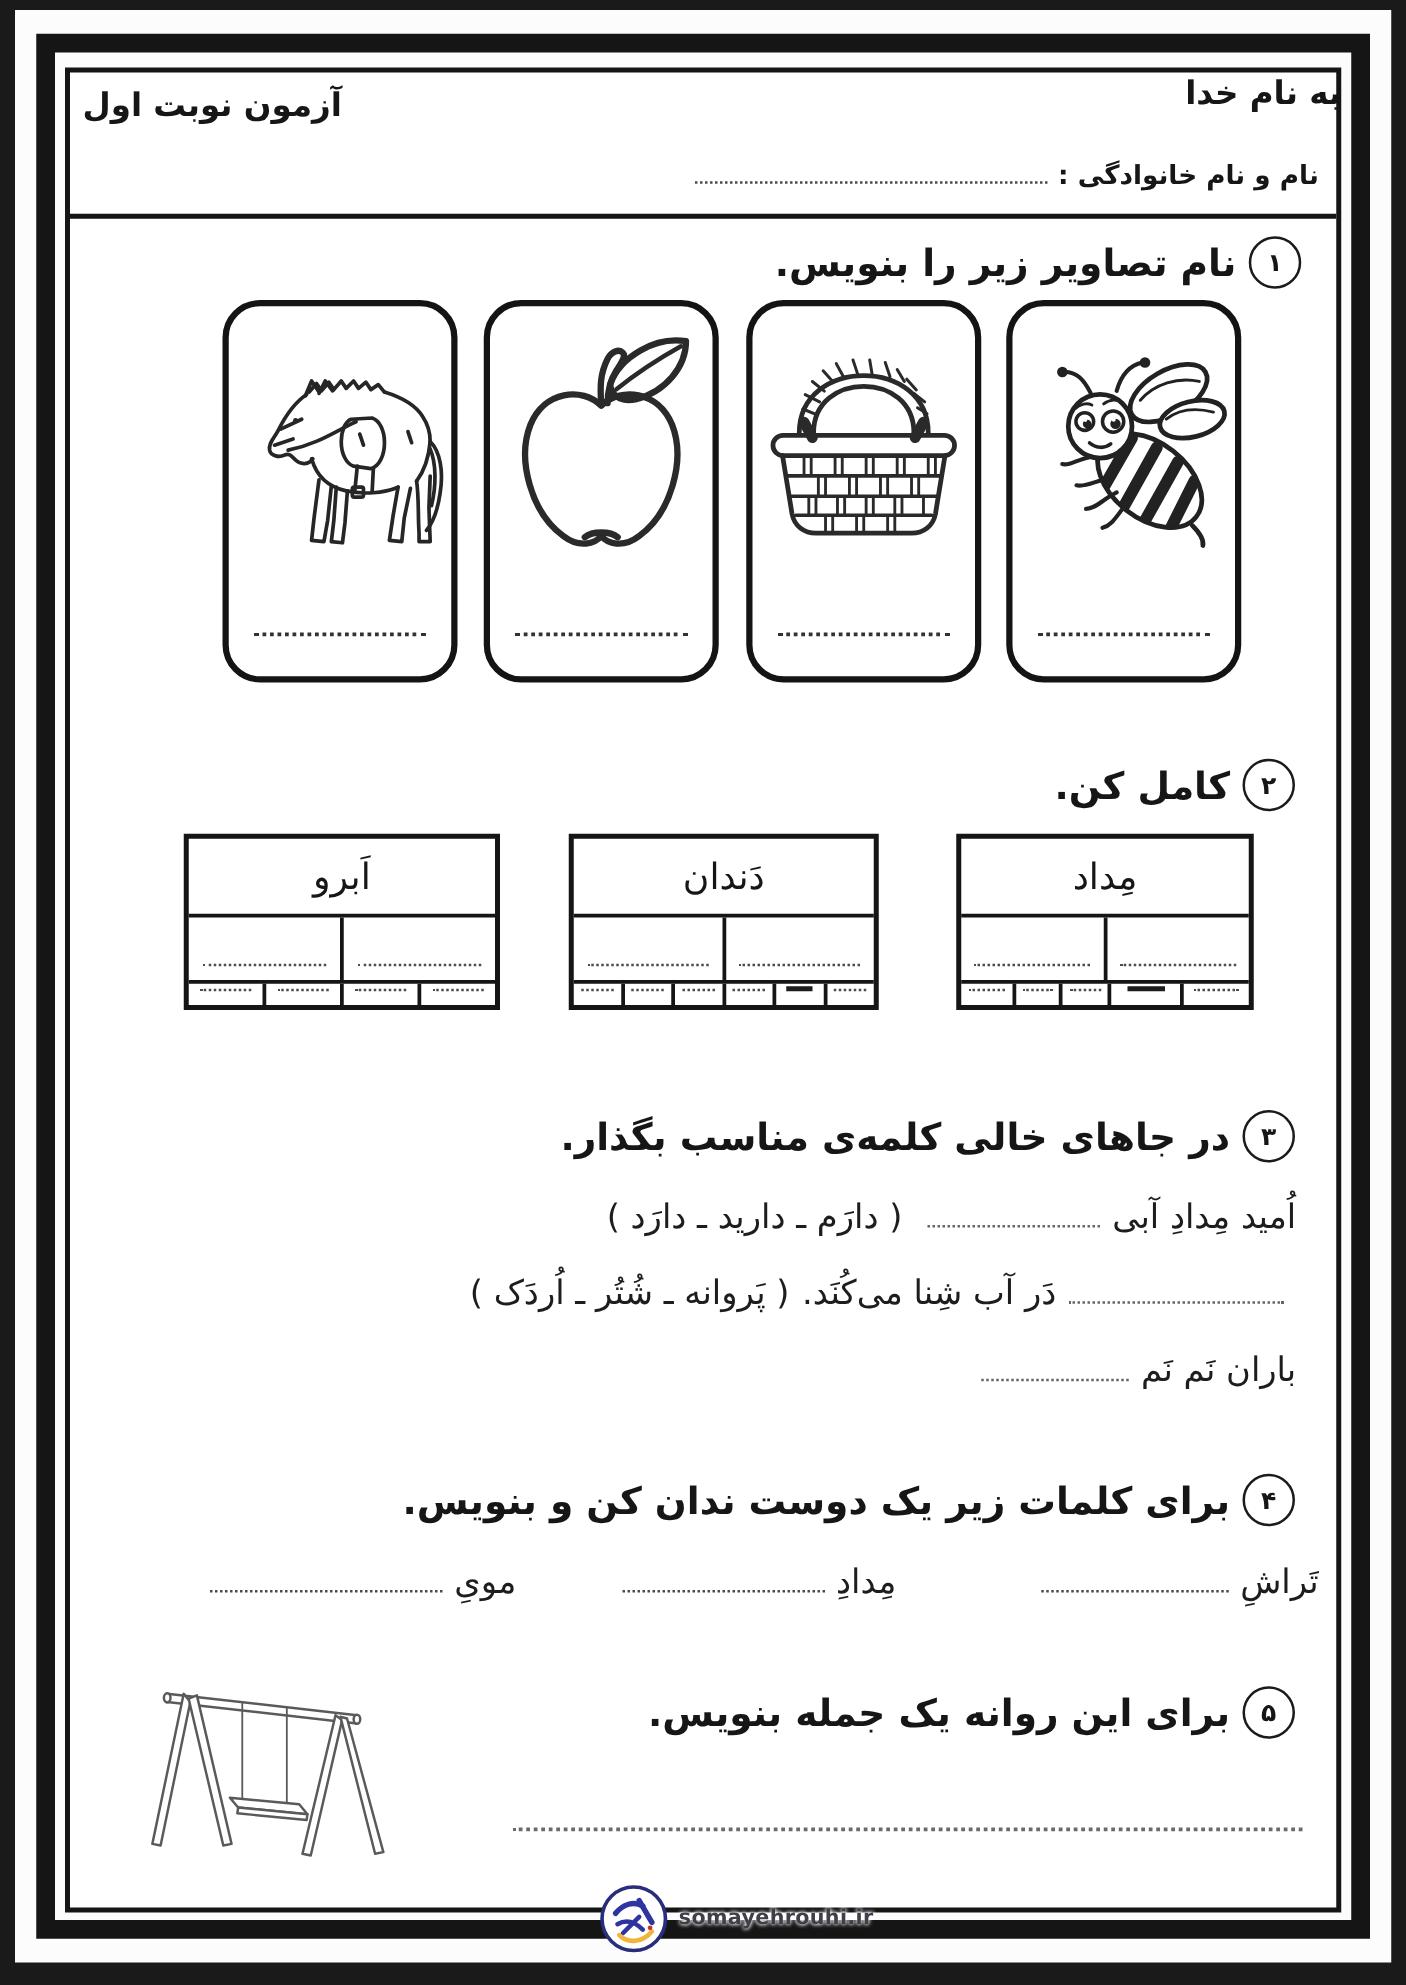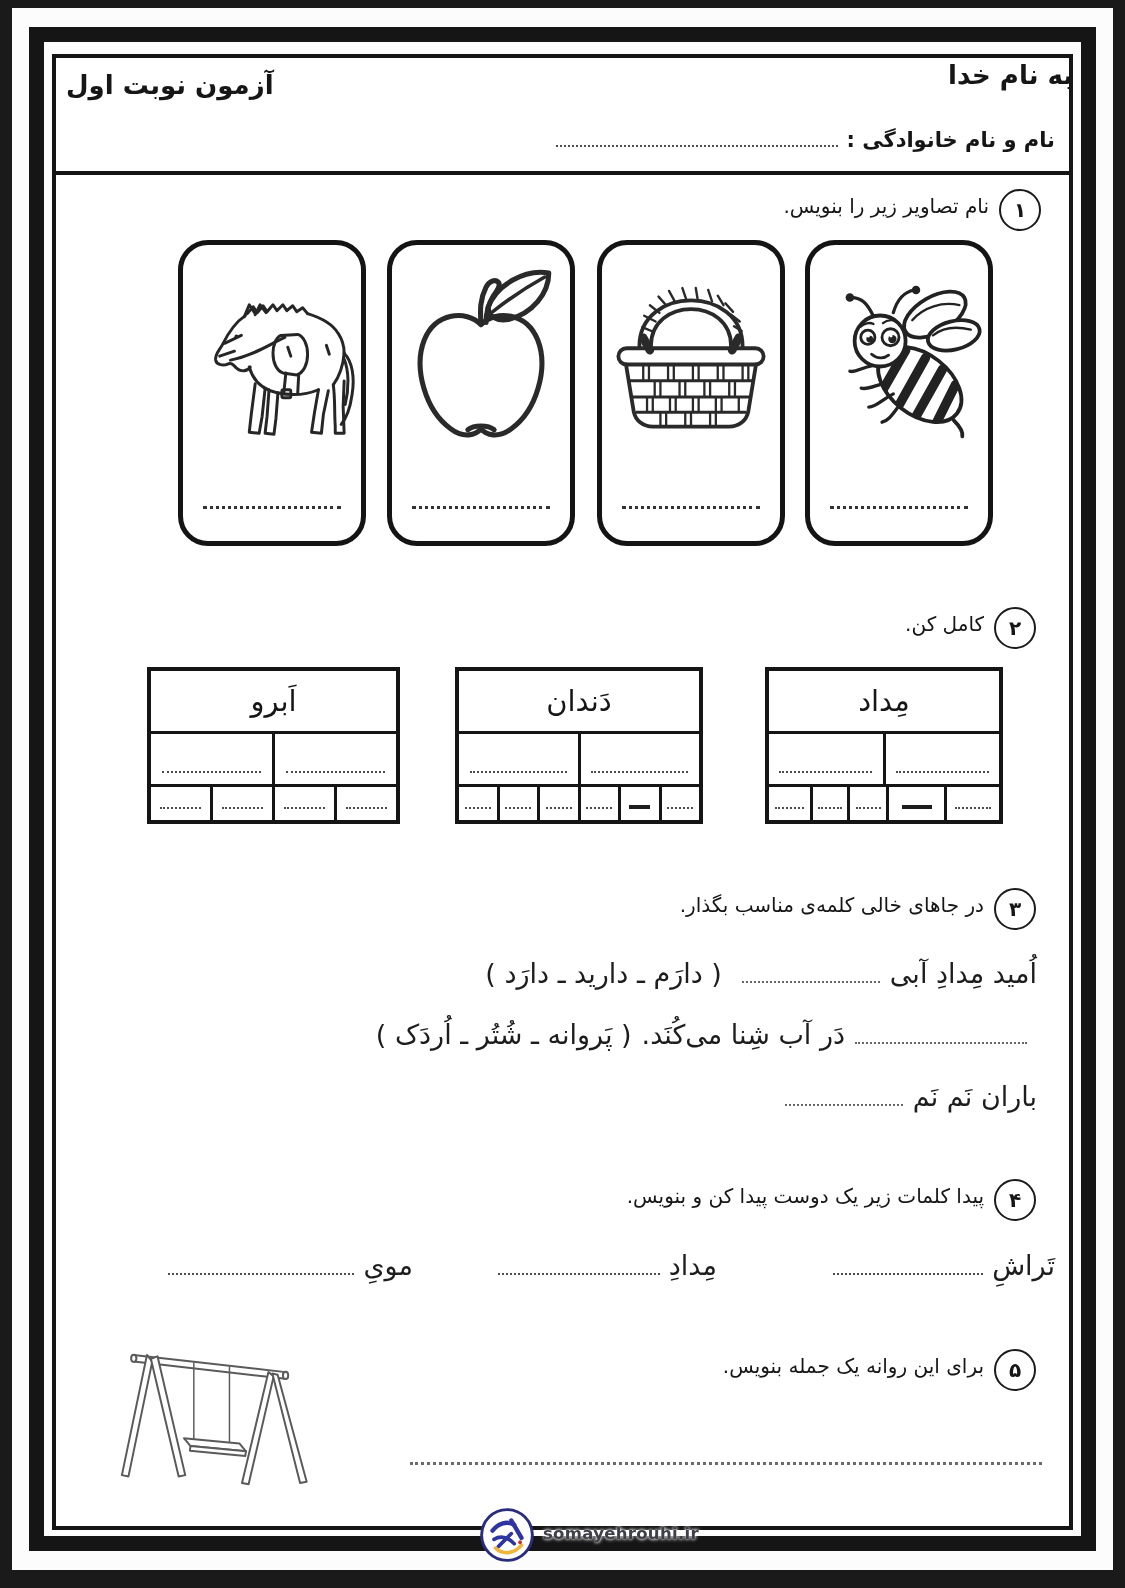--- a/index.html
+++ b/index.html
@@ -14,27 +14,27 @@
   .bismillah{left:52px;top:60px;width:1021px;text-align:right;font-size:26px;font-weight:bold;direction:rtl}
   .exam-label{left:66px;top:70px;font-size:26px;font-weight:bold;direction:rtl}
   .name-row{right:70px;top:128px;direction:rtl;display:flex;align-items:baseline;gap:8px}
   .name-row .lbl{font-size:21px;font-weight:bold}
 
   .dl{display:inline-block;height:0;border-bottom:2.5px dotted #4c4c4c}
   .sl{display:inline-block;height:0;border-bottom:4px solid #1d1d1d;width:55%}
 
   .qcircle{width:38px;height:38px;border:2.6px solid #1b1b1b;border-radius:50%;background:#fff;
            display:flex;align-items:center;justify-content:center;font-size:20px;font-weight:bold}
-  .prompt{font-size:20px;font-weight:normal;direction:rtl;white-space:nowrap}
+  .prompt{font-size:30px;font-weight:bold;direction:rtl;white-space:nowrap}
 
   .card{top:240px;width:188px;height:306px;border:5px solid #141414;border-radius:30px;background:#fff;
         box-sizing:border-box;display:flex;justify-content:center}
   .card .ansline{position:absolute;left:20px;right:20px;bottom:32px;border-bottom:3px dotted #333}
 
-  .wtable{top:667px;height:157px;border:4px solid #151515;background:#fff;box-sizing:border-box;
+  .wtable{top:667px;height:141px;border:4px solid #151515;background:#fff;box-sizing:border-box;
           display:flex;flex-direction:column}
   .wt-word{height:60px;border-bottom:3px solid #151515;display:flex;align-items:center;justify-content:center;
            font-size:29px;direction:rtl}
   .wt-row2{height:50px;border-bottom:3px solid #151515;display:flex}
   .wt-row3{flex:1;display:flex}
   .wt-cell{flex:1;display:flex;align-items:flex-end;justify-content:center;padding-bottom:11px;box-sizing:border-box}
   .wt-cell:not(:first-child){border-left:3px solid #151515}
   .wt-row2 .dl{width:82%}
   .wt-row3 .dl{width:70%}
 
@@ -270,21 +270,21 @@
 </div>
 <div class="abs fill-line" style="top:1081px">
   <span>باران نَم نَم</span>
   <span class="dl" style="width:118px"></span>
   <span></span>
 </div>
 
 <div class="abs qcircle" style="left:994px;top:1179px">
   <span>۴</span>
 </div>
-<div class="abs prompt" style="right:141px;top:1184px">پیدا کلمات زیر یک دوست پیدا کن و بنویس.</div>
+<div class="abs prompt" style="right:141px;top:1184px">برای کلمات زیر یک دوست ندان کن و بنویس.</div>
 
 <div class="abs pair" style="right:70px;top:1250px">
   <span>تَراشِ</span>
   <span class="dl" style="width:150px"></span>
 </div>
 <div class="abs pair" style="right:408px;top:1250px">
   <span>مِدادِ</span>
   <span class="dl" style="width:162px"></span>
 </div>
 <div class="abs pair" style="right:712px;top:1250px">

